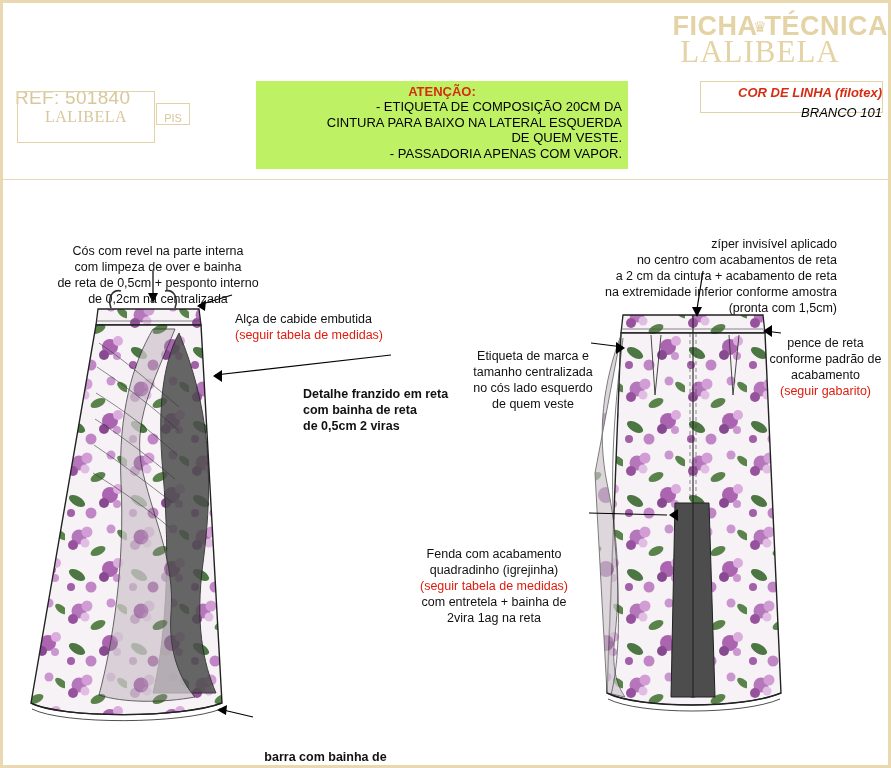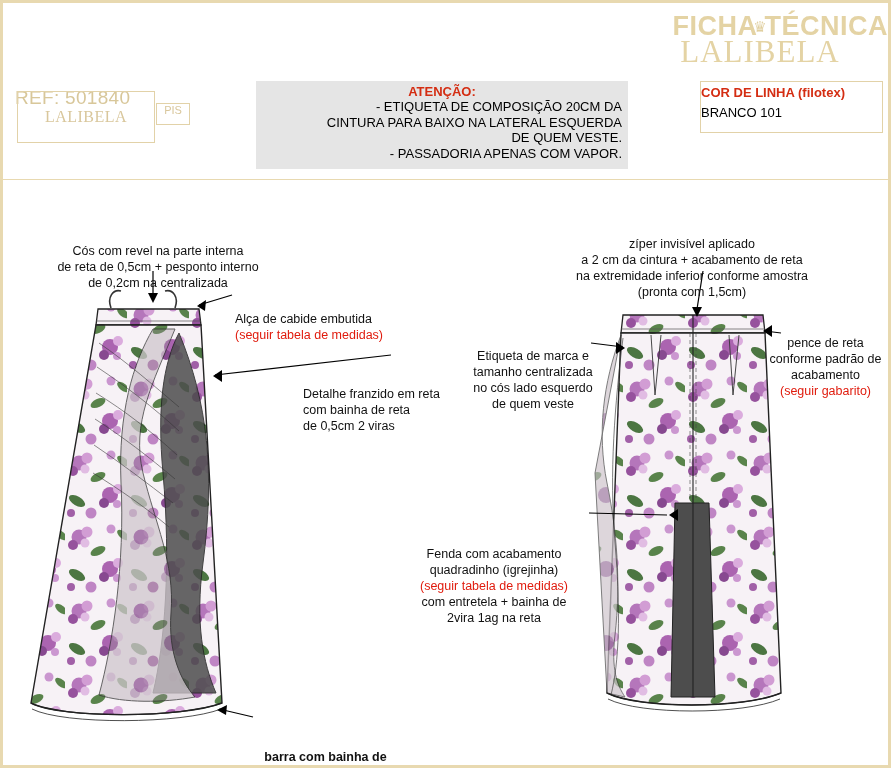--- a/index.html
+++ b/index.html
@@ -89,33 +89,33 @@
   }
   #pis-box {
     position: absolute;
     left: 153px;
     top: 100px;
     width: 34px;
     height: 22px;
     border: 1px solid #e2d2a8;
     box-sizing: border-box;
     display: flex;
-    align-items: flex-start;
+    align-items: flex-end;
     justify-content: center;
     font-size: 11px;
     color: #d9c79c;
   }
 
   #attention-box {
     position: absolute;
     left: 253px;
     top: 78px;
     width: 372px;
     height: 88px;
-    background: #e5e5e5;
+    background: #bef264;
     box-sizing: border-box;
     padding: 3px 6px 0 6px;
   }
   #attention-title {
     text-align: center;
     font-size: 13px;
     font-weight: bold;
     color: #d42d12;
     line-height: 15px;
   }
@@ -124,24 +124,25 @@
     color: #000000;
     line-height: 15.5px;
     text-align: right;
   }
 
   #color-box {
     position: absolute;
     left: 697px;
     top: 78px;
     width: 183px;
-    height: 52px;
+    height: 32px;
     border: 1px solid #e2d2a8;
     box-sizing: border-box;
-    text-align: left;
+    text-align: right;
+    font-style: italic;
   }
   #color-box .title {
     font-size: 13px;
     font-weight: bold;
     color: #d42d12;
     margin-top: 3px;
   }
   #color-box .value {
     font-size: 13px;
     color: #000;
@@ -316,42 +317,44 @@
       <polygon points="214,707 224,702 223,712"></polygon>
       <polygon points="694,314 689,304 699,304"></polygon>
       <polygon points="622,345 613,339 613,351"></polygon>
       <polygon points="760,328 769,322 769,334"></polygon>
       <polygon points="666,512 675,506 675,518"></polygon>
     </g>
   </svg>
 
   <div class="note center" style="left:30px; top:200px; width:250px;">
     <div>Cós com revel na parte interna</div>
+    <div>com limpeza de over  e bainha</div>
     <div>de reta de 0,5cm + pesponto interno</div>
     <div>de 0,2cm na centralizada</div>
   </div>
 
   <div class="note" style="left:232px; top:268px; width:215px;">
     <div>Alça de cabide embutida</div>
     <div class="red">(seguir tabela de medidas)</div>
   </div>
 
-  <div class="note" style="left:300px; top:343px; width:200px;">
+  <div class="note" style="left:300px; top:343px; width:200px;font-weight:bold;">
     <div>Detalhe franzido em reta</div>
     <div>com bainha de reta</div>
     <div>de 0,5cm 2 viras</div>
   </div>
 
   <div class="note center" style="left:250px; top:706px; width:145px;font-weight:bold;">
     <div>barra com bainha de</div>
     <div>reta de 1cm 2 viras</div>
   </div>
 
-  <div class="note center" style="left:528px; top:193px; width:322px;">
+  <div class="note center" style="left:512px; top:193px; width:322px;text-align:right;">
     <div>zíper invisível aplicado</div>
+    <div>no centro com acabamentos de reta</div>
     <div>a 2 cm da cintura + acabamento de reta</div>
     <div>na extremidade inferior conforme amostra</div>
     <div>(pronta com 1,5cm)</div>
   </div>
 
   <div class="note center" style="left:450px; top:305px; width:160px;">
     <div>Etiqueta de marca e</div>
     <div>tamanho centralizada</div>
     <div>no cós lado esquerdo</div>
     <div>de quem veste</div>

